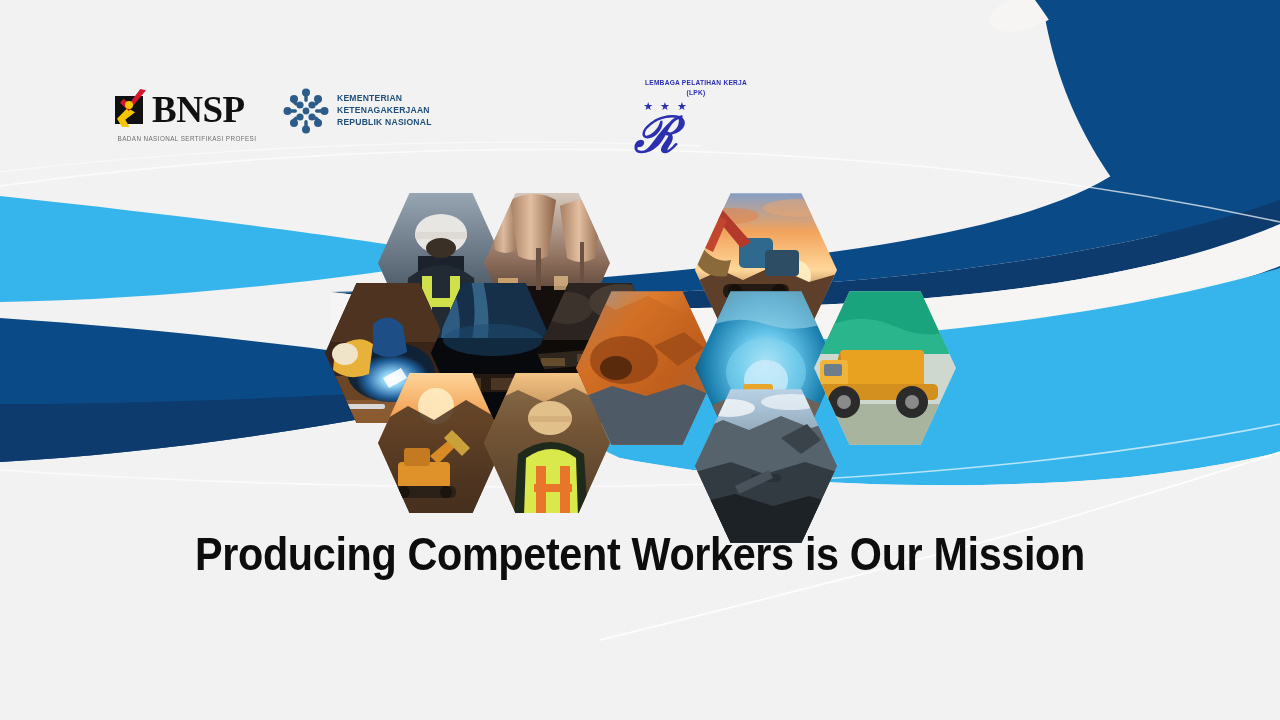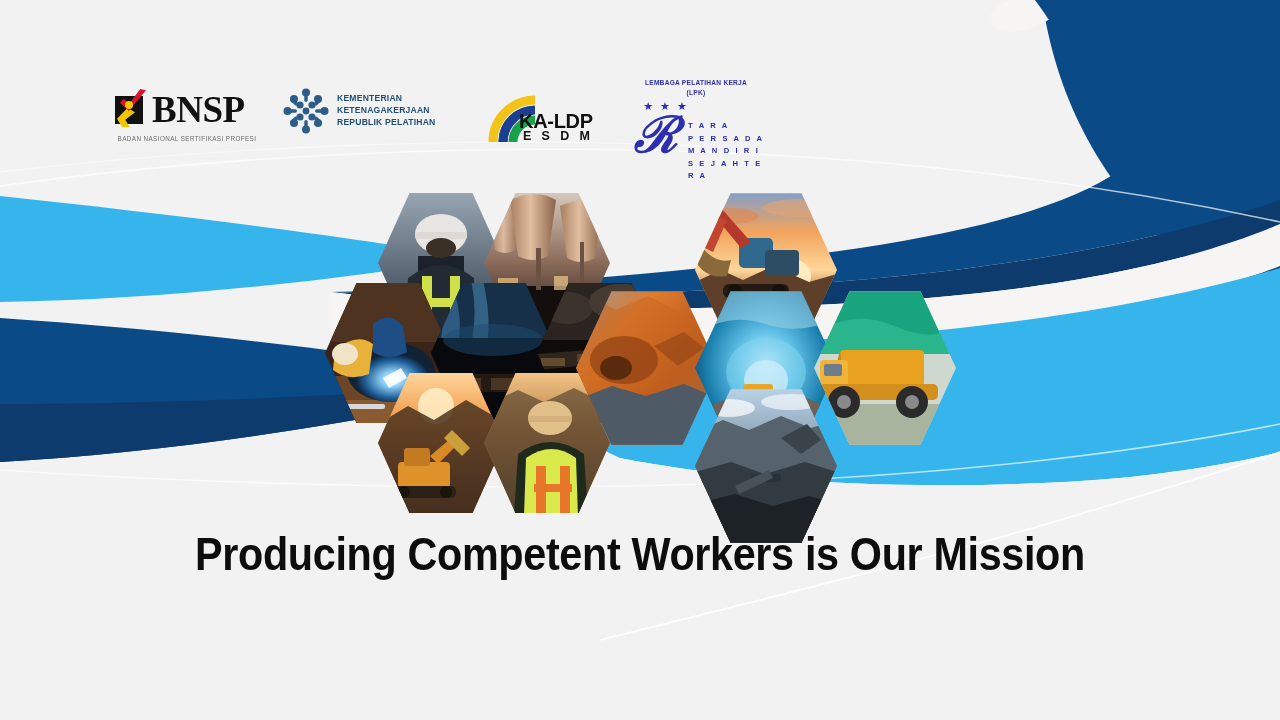--- a/index.html
+++ b/index.html
@@ -323,49 +323,33 @@
             <rect x="9.3" y="9.3" width="3.4" height="9" rx="1.7" transform="rotate(-45 11 13.8)"></rect>
             <rect x="33.3" y="9.3" width="3.4" height="9" rx="1.7" transform="rotate(45 35 13.8)"></rect>
             <rect x="9.3" y="27.7" width="3.4" height="9" rx="1.7" transform="rotate(45 11 32.2)"></rect>
             <rect x="33.3" y="27.7" width="3.4" height="9" rx="1.7" transform="rotate(-45 35 32.2)"></rect>
           </g>
         </svg>
       </div>
       <div class="kem-text">
         <div>KEMENTERIAN</div>
         <div>KETENAGAKERJAAN</div>
-        <div>REPUBLIK PELATIHAN</div>
+        <div>REPUBLIK NASIONAL</div>
       </div>
     </div>
 
-    <div id="logo-kaldp" class="logo-block">
-      <svg class="kaldp-arcs" width="78" height="62" viewBox="0 0 78 62">
-        <path d="M6 56 A42 42 0 0 1 48 14" fill="none" stroke="#f2c318" stroke-width="9"></path>
-        <path d="M16 56 A32 32 0 0 1 48 24" fill="none" stroke="#1c3f94" stroke-width="9"></path>
-        <path d="M26 56 A22 22 0 0 1 48 34" fill="none" stroke="#19a04b" stroke-width="9"></path>
-        <path d="M16 56 A32 32 0 0 1 27 32" fill="none" stroke="#1c3f94" stroke-width="9"></path>
-      </svg>
-      <div class="kaldp-main">KA-LDP</div>
-      <div class="kaldp-sub">E S D M</div>
-    </div>
 
     <div id="logo-lpk" class="logo-block">
       <div class="lpk-head">
         <div>LEMBAGA PELATIHAN KERJA</div>
         <div>(LPK)</div>
       </div>
       <div class="lpk-body">
         <div class="lpk-stars">★ ★ ★</div>
         <div class="lpk-mono">ℛ</div>
-        <div class="lpk-words">
-          <div>T A R A</div>
-          <div>P E R S A D A</div>
-          <div>M A N D I R I</div>
-          <div>S E J A H T E R A</div>
-        </div>
       </div>
     </div>
   </div>
 
   <div id="collage">
 
     <div class="hex" style="left:60px; top:0px; width:126px; height:146px;">
       <svg class="art" viewBox="0 0 126 146" preserveAspectRatio="none">
         <defs>
           <linearGradient id="gWH" x1="0" y1="0" x2="0" y2="1">

